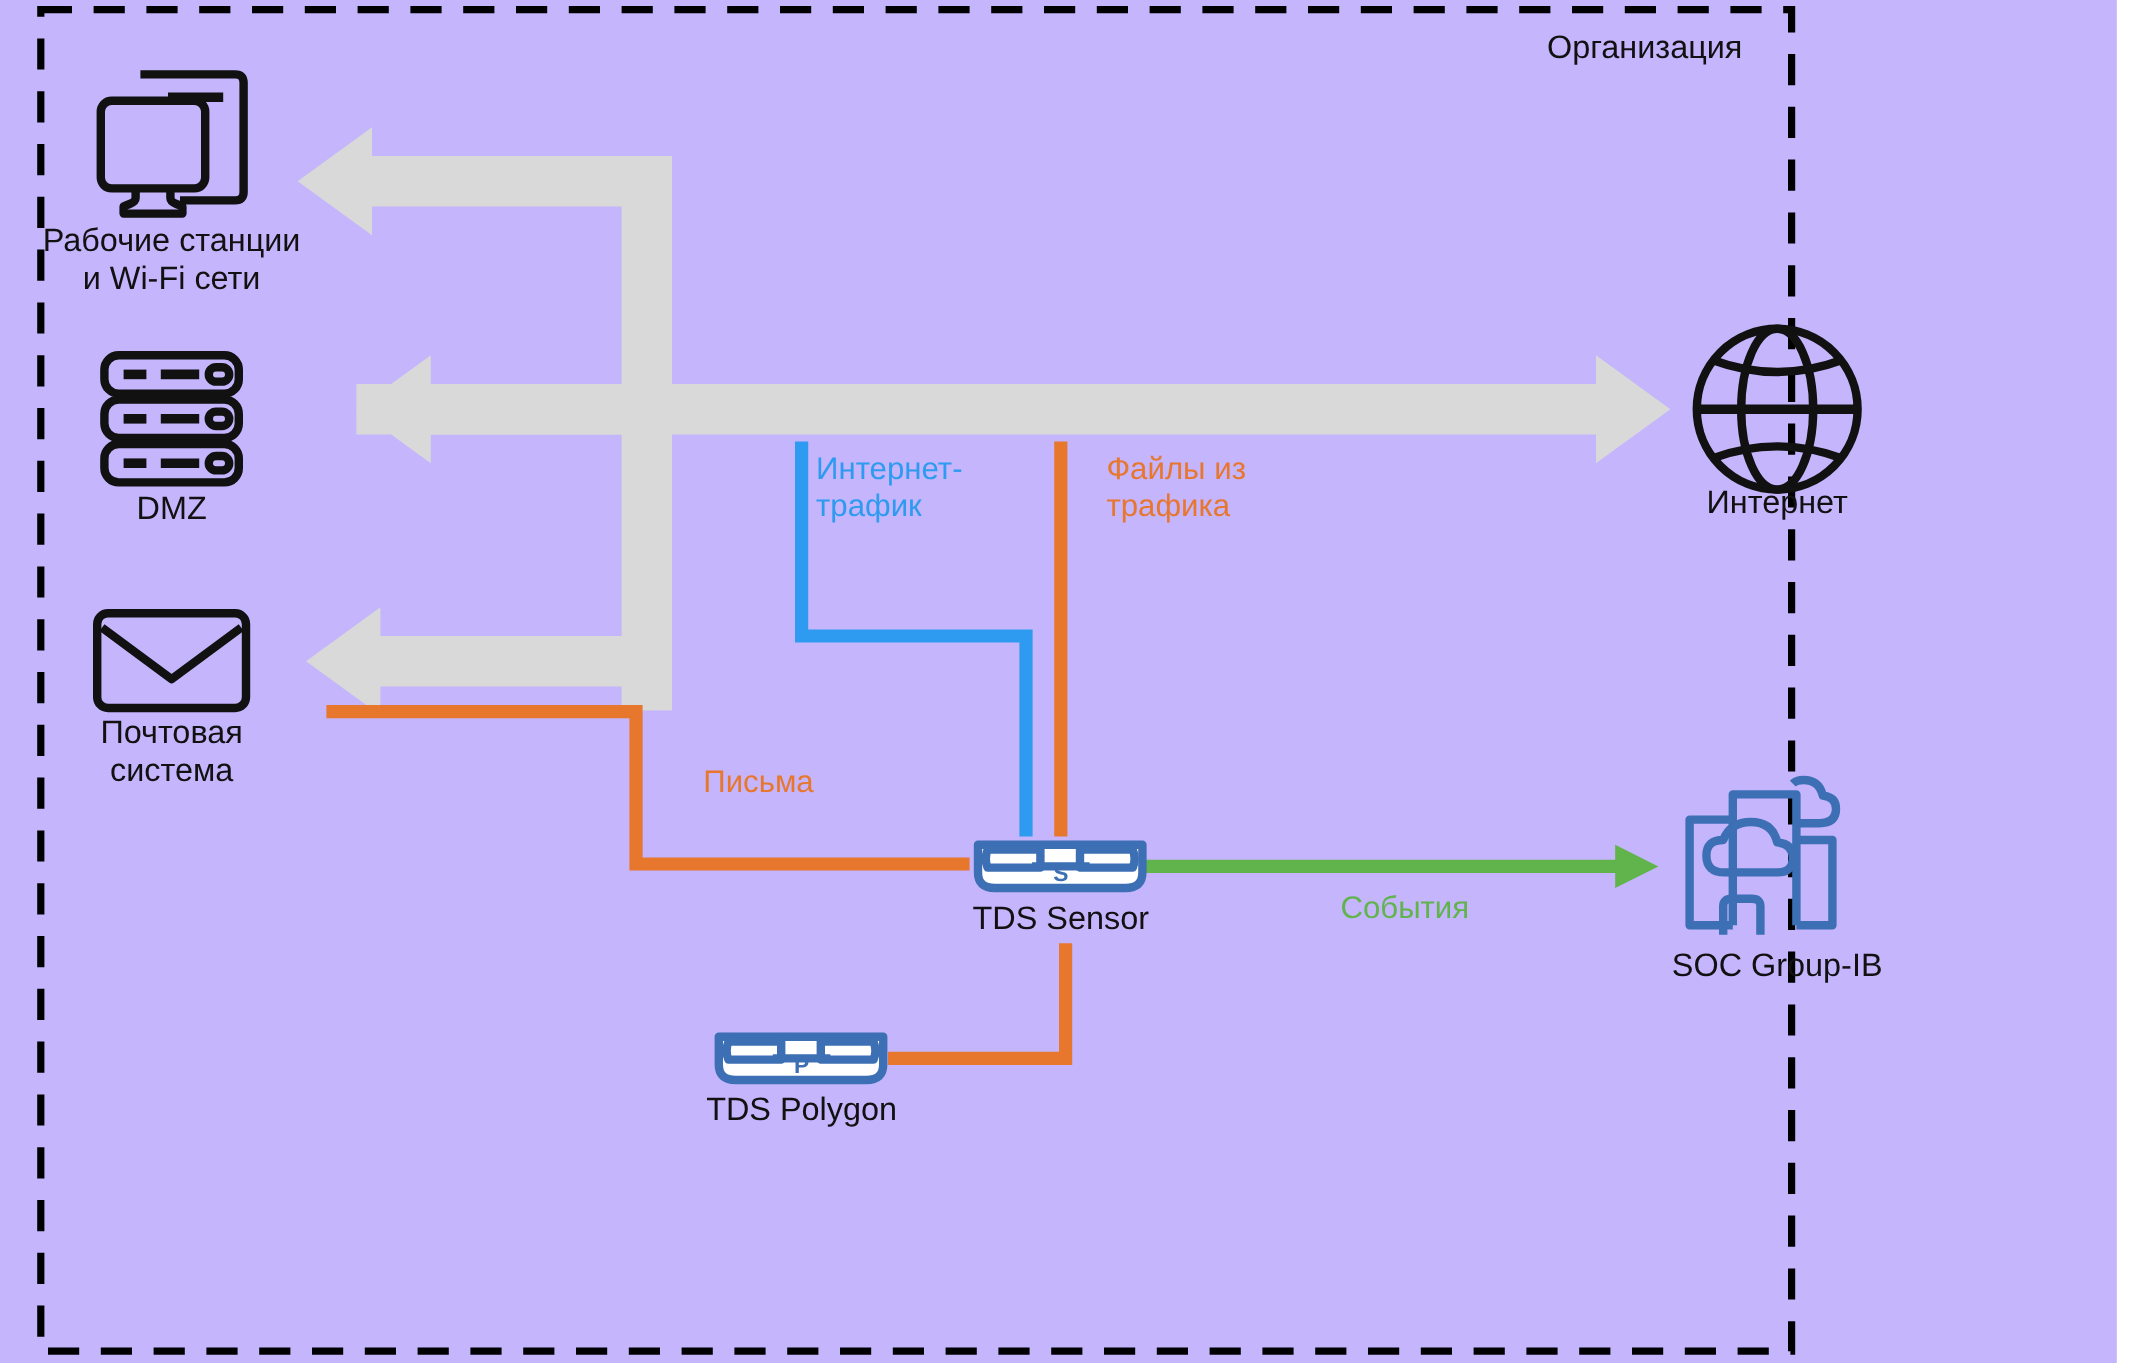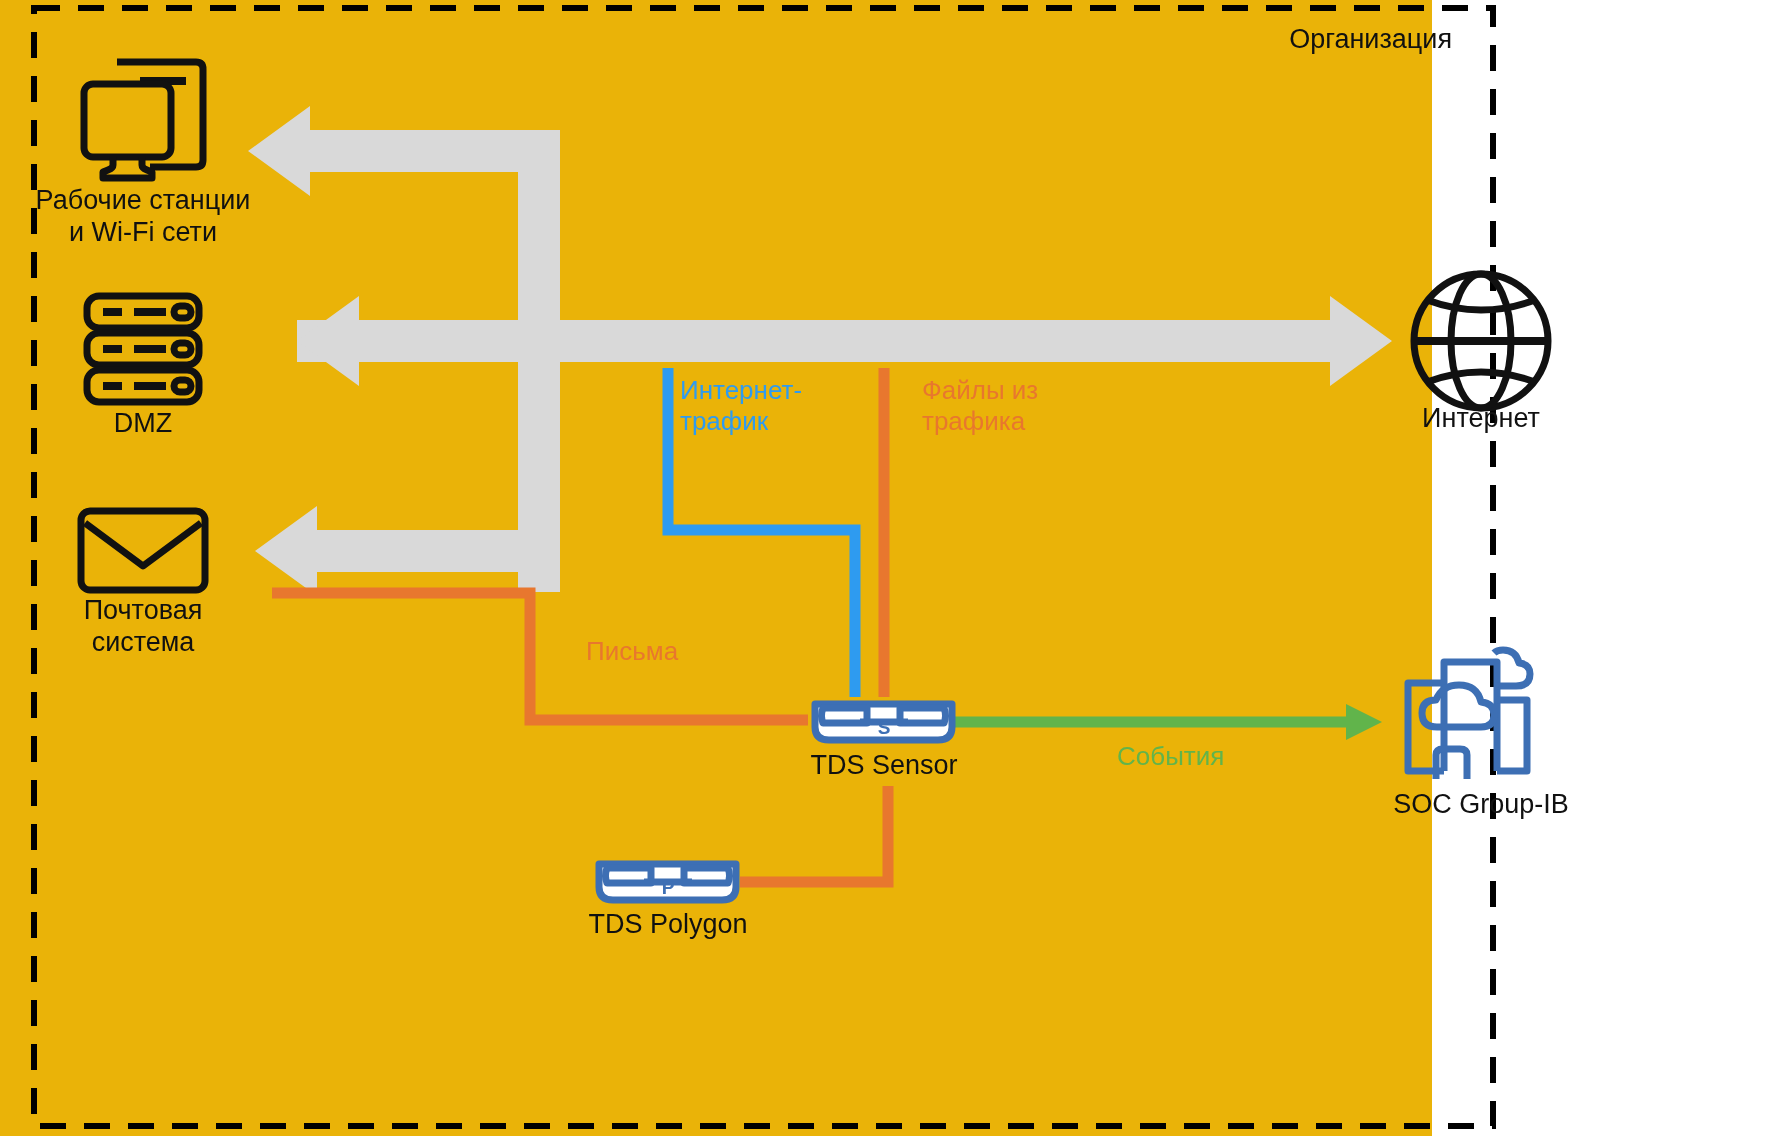--- a/index.html
+++ b/index.html
@@ -8,23 +8,23 @@
     background: #ffffff;
   }
   body {
     width: 1792px;
     height: 1136px;
     font-family: "Liberation Sans", sans-serif;
     overflow: hidden;
   }
   #diagram-root {
     position: relative;
-    width: 1432px;
+    width: 1764px;
     height: 1136px;
-    background: #eab308;
+    background: #c4b5fd;
   }
   svg.canvas {
     position: absolute;
     top: 0;
     left: 0;
     width: 1792px;
     height: 1136px;
   }
   .node-label {
     font-family: "Liberation Sans", sans-serif;

